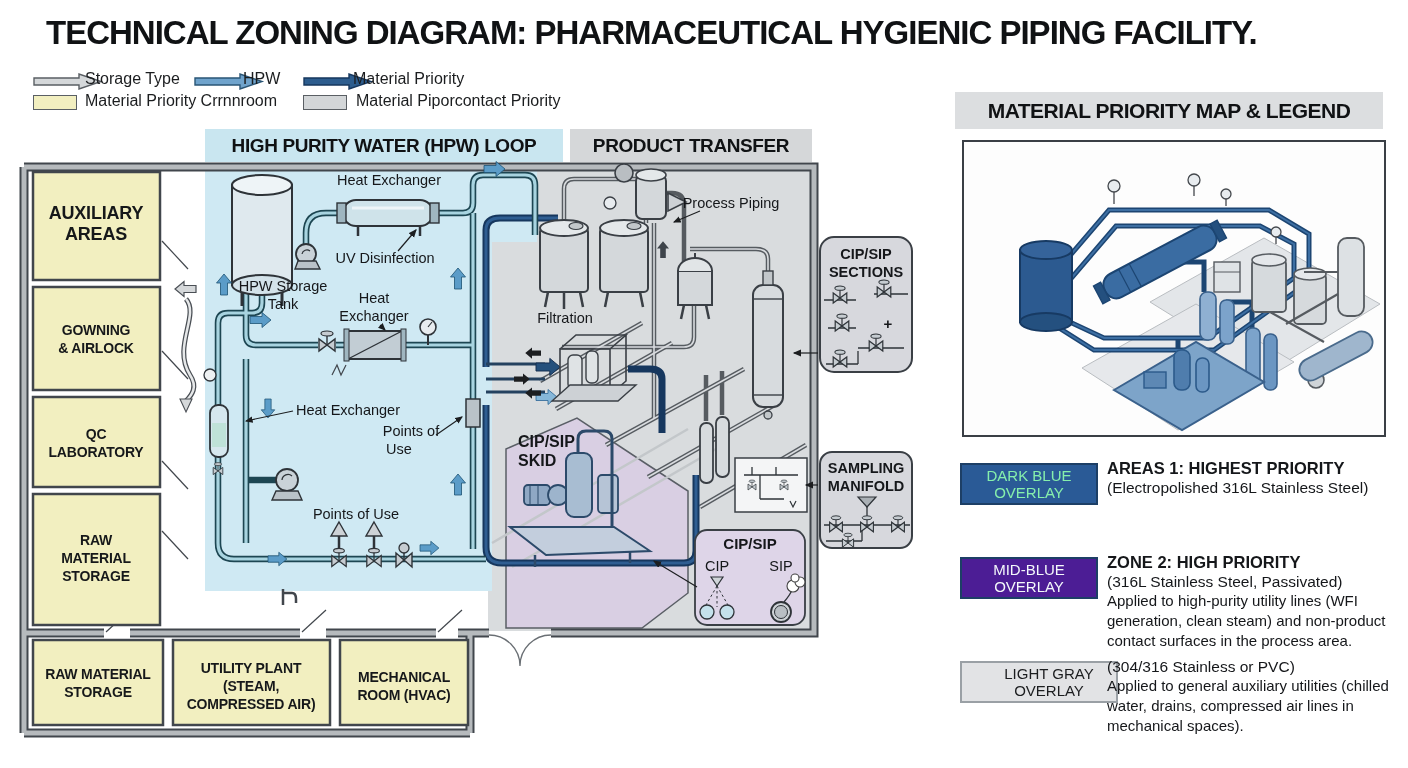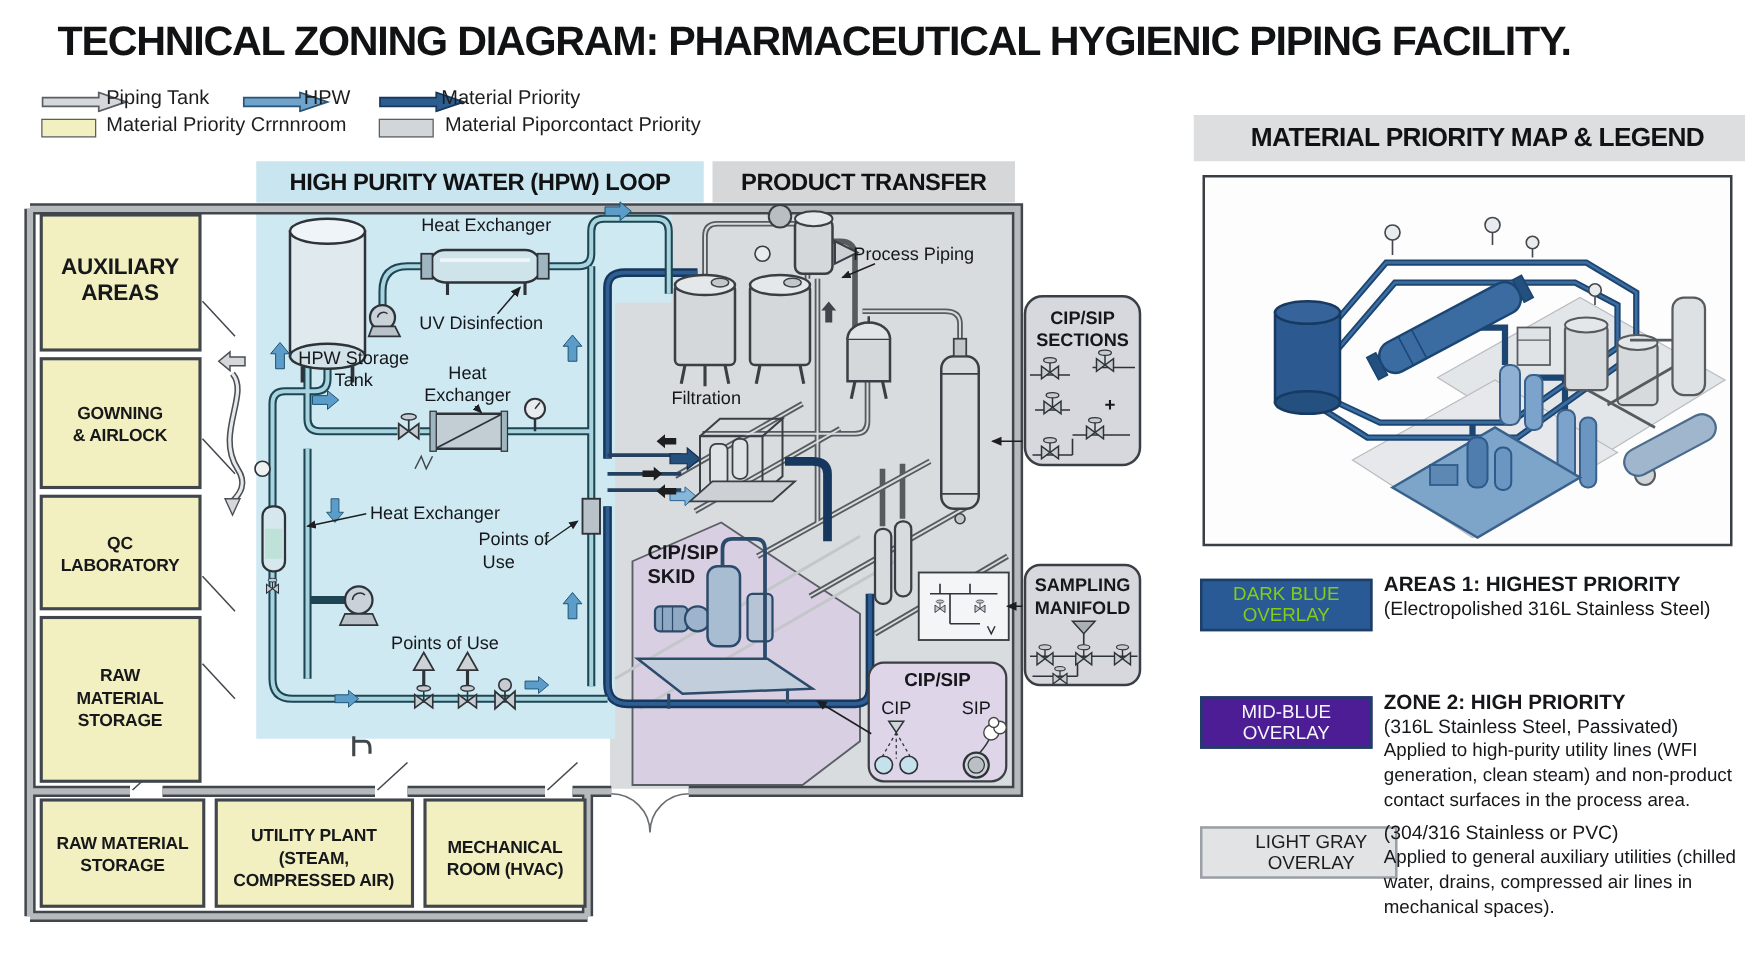--- a/index.html
+++ b/index.html
@@ -6,21 +6,21 @@
   body{width:1408px;height:768px;background:#ffffff;overflow:hidden;position:relative;
        font-family:"Liberation Sans",sans-serif;color:#15171a;}
   .abs{position:absolute;}
   #main-title{left:46px;top:14px;width:1330px;font-size:33px;font-weight:bold;
               letter-spacing:-1px;white-space:nowrap;color:#101214;}
   .leg-label{font-size:16px;color:#1b1d1f;white-space:nowrap;}
   .leg-swatch{width:42px;height:13px;border:1.5px solid #5a5f64;}
   
   #rp-header{left:955px;top:92px;width:428px;height:37px;background:#dcdee0;
              display:flex;align-items:center;justify-content:center;font-size:21px;
-             font-weight:bold;letter-spacing:-0.5px;color:#101214;padding-left:13px;}
+             font-weight:bold;letter-spacing:-0.5px;color:#101214;}
   #rp-map{left:962px;top:140px;width:420px;height:293px;background:#fdfdfd;border:2px solid #3a3f45;}
   .zone-badge{width:134px;height:38px;display:flex;flex-direction:column;align-items:center;
               justify-content:center;font-size:15px;line-height:17px;border:2px solid #1d3f66;}
   .zone-badge.gray{border:2px solid #9aa0a5;}
   .zone-text{width:292px;}
   .zone-title{font-size:16.5px;font-weight:bold;line-height:19px;}
   .zone-sub{font-size:15.5px;line-height:19px;}
   .zone-body{font-size:15px;line-height:20px;margin-top:4px;}
   svg text{font-family:"Liberation Sans",sans-serif;}
   .lbl{font-size:14.5px;fill:#15171a;}
@@ -32,21 +32,21 @@
 </style>
 </head>
 <body>
 
 <div class="abs" id="main-title">TECHNICAL ZONING  DIAGRAM: PHARMACEUTICAL HYGIENIC PIPING FACILITY.</div>
 
 <div>
   <svg class="abs" style="left:33px;top:73px" width="72" height="17">
     <polygon points="1,5 46,5 46,1 68,8.5 46,16 46,12 1,12" stroke="#5a5f64" stroke-width="1.4" fill="#d5d8da"></polygon>
   </svg>
-  <div class="abs leg-label" style="left:85px;top:70px">Piping Tank</div>
+  <div class="abs leg-label" style="left:85px;top:70px">Storage Type</div>
 
   <svg class="abs" style="left:194px;top:73px" width="72" height="17">
     <polygon points="1,5 46,5 46,1 68,8.5 46,16 46,12 1,12" stroke="#2a5575" stroke-width="1.4" fill="#6fa3cc"></polygon>
   </svg>
   <div class="abs leg-label" style="left:243px;top:70px">HPW</div>
 
   <svg class="abs" style="left:303px;top:73px" width="72" height="17">
     <polygon points="1,5 46,5 46,1 68,8.5 46,16 46,12 1,12" stroke="#16375e" stroke-width="1.4" fill="#2d5d8e"></polygon>
   </svg>
   <div class="abs leg-label" style="left:353px;top:70px">Material Priority</div>
@@ -499,21 +499,21 @@
       <rect x="180" y="230" width="22" height="16" fill="#5d88b4" stroke="#2c5a8a" stroke-width="1.4"></rect>
       <rect x="210" y="208" width="16" height="40" rx="7" fill="#4f7dad" stroke="#2c5a8a" stroke-width="1.6"></rect>
       <rect x="232" y="216" width="13" height="34" rx="6" fill="#6b96c2" stroke="#2c5a8a" stroke-width="1.6"></rect>
     </g>
     <rect x="250" y="120" width="26" height="30" fill="#dfe3e6" stroke="#565b60" stroke-width="1.4"></rect>
     <line x1="250" y1="130" x2="276" y2="130" stroke="#565b60" stroke-width="1"></line>
   </svg>
 </div>
 
 <div>
-  <div class="abs zone-badge" style="left: 960px; top: 463px; background: rgb(42, 90, 150); color: #84cc16;">
+  <div class="abs zone-badge" style="left: 960px; top: 463px; background: rgb(42, 90, 150); color: #86efac;">
     <div>DARK BLUE</div>
     <div>OVERLAY</div>
   </div>
   <div class="abs zone-text" style="left:1107px;top:459px">
     <div class="zone-title">AREAS 1: HIGHEST PRIORITY</div>
     <div class="zone-sub">(Electropolished 316L Stainless Steel)</div>
   </div>
 
   <div class="abs zone-badge" style="left: 960px; top: 557px; background: #4c1d95; color: rgb(244, 248, 251);">
     <div>MID-BLUE</div>

